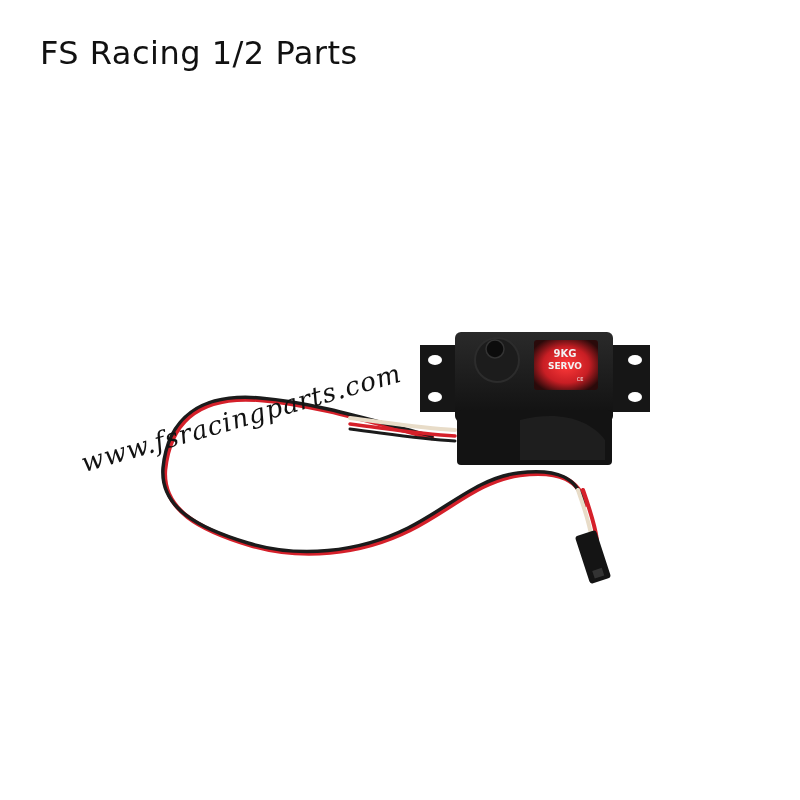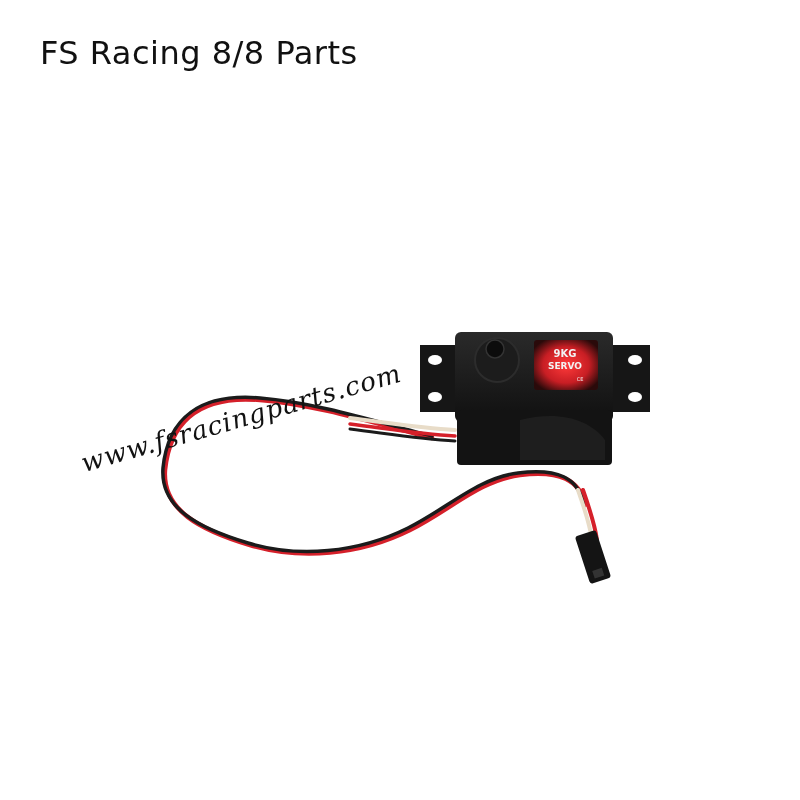--- a/index.html
+++ b/index.html
@@ -15,21 +15,21 @@
     position: absolute; left: 86px; top: 448px;
     font-family: "DejaVu Serif", serif; font-style: italic;
     font-size: 26px; color: #111111;
     transform: rotate(-16deg); transform-origin: left bottom;
     white-space: nowrap; letter-spacing: 1px;
   }
 </style>
 </head>
 <body>
 
-<h1 class="title">FS Racing 8/8 Parts</h1>
+<h1 class="title">FS Racing 1/2 Parts</h1>
 
 <svg class="product" viewBox="0 0 800 800" xmlns="http://www.w3.org/2000/svg">
   <defs>
     <radialGradient id="redGlow" cx="50%" cy="50%" r="60%">
       <stop offset="0%" stop-color="#ff3a3a"></stop>
       <stop offset="60%" stop-color="#c81e24"></stop>
       <stop offset="100%" stop-color="#2a0a0a"></stop>
     </radialGradient>
     <linearGradient id="bodyGrad" x1="0" y1="0" x2="0" y2="1">
       <stop offset="0%" stop-color="#2a2a2a"></stop>

